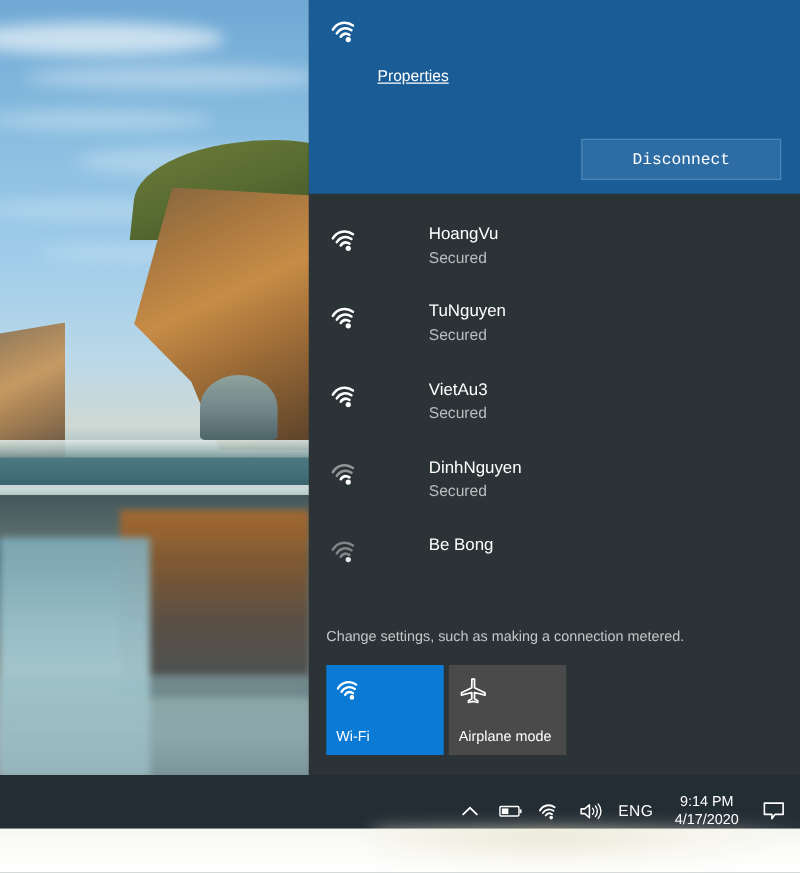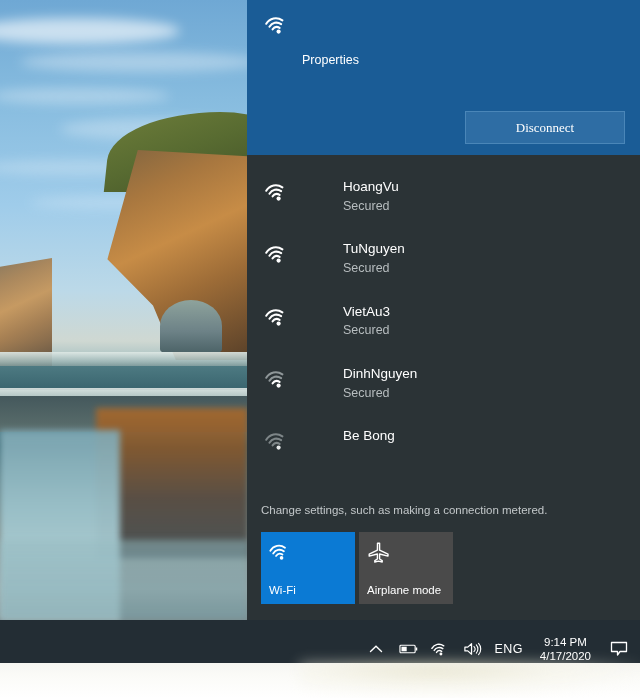--- a/index.html
+++ b/index.html
@@ -62,26 +62,26 @@
   #connected-block {
     background:#1a5c96; padding:10px 0 0 0; flex:0 0 155px; position:relative;
   }
   .net-row { display:flex; align-items:flex-start; padding:0 0 0 18px; }
   .wifi-ico { flex:0 0 30px; margin-top:3px; }
   .net-text { padding-left:8px; }
   .net-name { font-size:13.5px; color:#fff; line-height:1.45; }
   .net-sub { font-size:12.5px; color:#cfd9e2; line-height:1.5; }
   #properties-link {
     display:inline-block; margin:14px 0 0 55px; font-size:12.5px;
-    color:#fff; cursor:pointer;
+    color:#fff; text-decoration:underline; cursor:pointer;
   }
   #disconnect-btn {
     position:absolute; left:218px; top:111px; width:160px; height:33px;
     background:#2e6da4; border:1px solid #4a86b8; color:#fff;
-    font-size:13px; font-family:Liberation Serif, serif; cursor:pointer;
+    font-size:13px; font-family:Liberation Mono, monospace; cursor:pointer;
   }
 
   
   #net-list { flex:0 0 340px; padding-top:10px; }
   .list-row {
     display:flex; align-items:flex-start; padding:12px 0 12px 18px;
     cursor:pointer;
     gap:40px;
   }
   .list-row .net-name { font-size:13.5px; color:#fff; }

